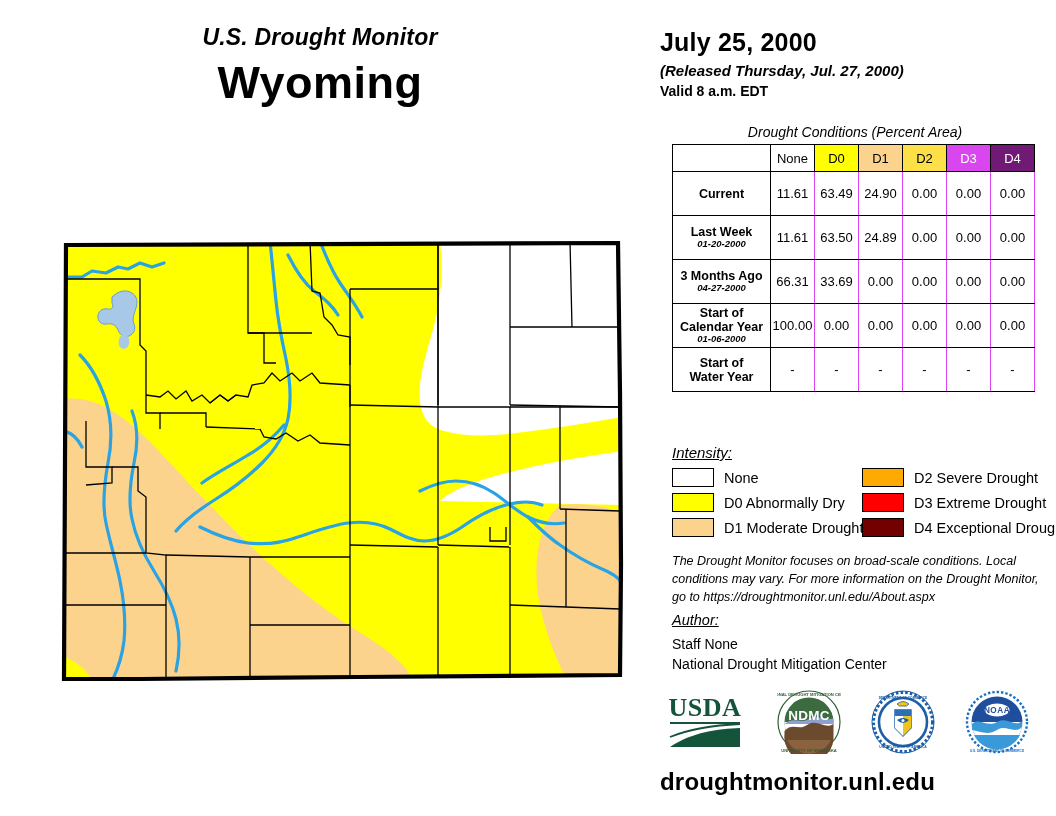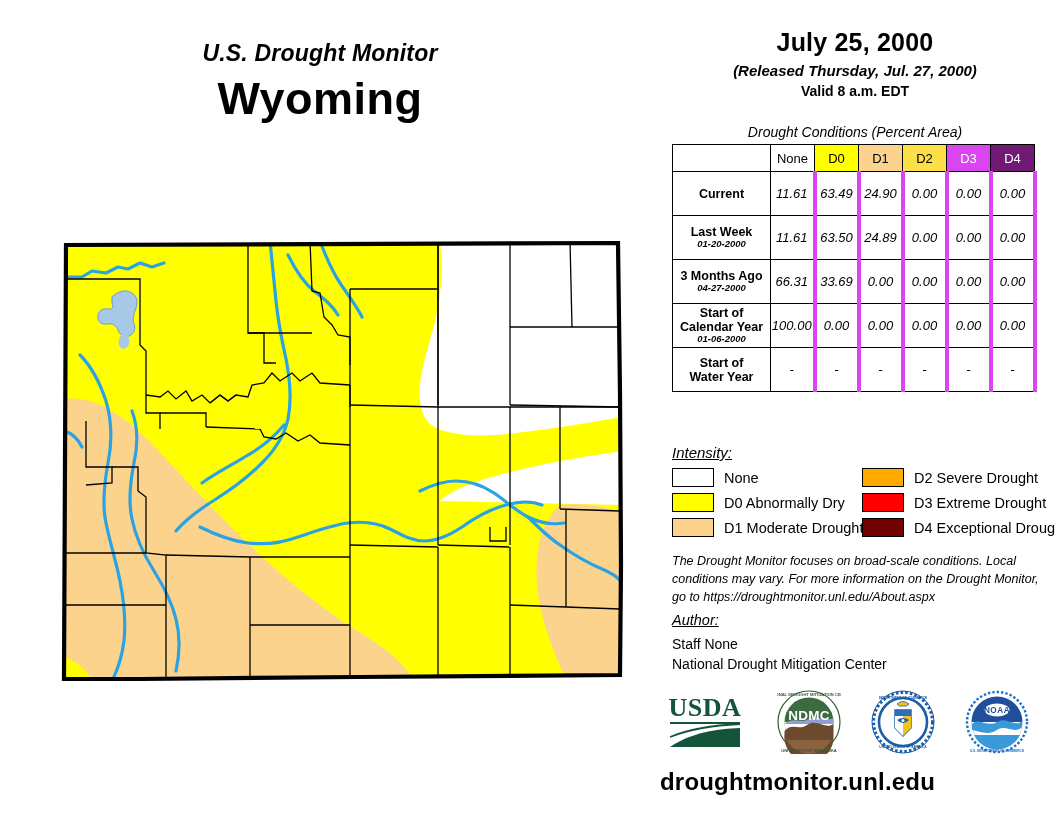--- a/index.html
+++ b/index.html
@@ -8,26 +8,26 @@
     margin: 0; padding: 0;
     width: 1056px; height: 816px;
     background: #ffffff;
     font-family: "Liberation Sans", sans-serif;
     color: #000000;
     overflow: hidden;
   }
   #page { position: relative; width: 1056px; height: 816px; background:#fff; }
 
   
-  #title-block { position:absolute; left:0px; top:40px; width:640px; text-align:center; }
+  #title-block { position:absolute; left:0px; top:24px; width:640px; text-align:center; }
   #dm-title { font-size: 23px; font-weight: bold; font-style: italic; letter-spacing:0.2px; }
   #state-title { font-size: 45px; font-weight: bold; margin-top: 6px; letter-spacing: 0.5px; }
 
   
-  #right-header { position:absolute; left:660px; top:28px; width:390px; text-align:center; }
+  #right-header { position:absolute; left:660px; top:28px; width:390px; }
   #date-main { font-size: 25px; font-weight: bold; letter-spacing:0.2px; }
   #date-released { font-size: 15px; font-weight: bold; font-style: italic; margin-top:5px; }
   #date-valid { font-size: 14px; font-weight: bold; margin-top: 4px; }
 
   
   #table-caption {
     position:absolute; left:660px; top:124px; width:390px;
     text-align:center; font-size:14px; font-style:italic;
   }
   #cond-table {
@@ -44,21 +44,21 @@
   }
   #cond-table th.corner { border: none; width: 98px; }
   #cond-table th.hdr { width: 44px; height: 27px; font-size: 13px; font-weight: normal; }
   #cond-table td.rowlabel {
     width: 98px; height: 44px;
     font-weight: bold; font-size: 12.5px; line-height: 1.12;
     border: 1.6px solid #000;
   }
   #cond-table td.rowlabel .sub { font-size: 9.5px; font-style: italic; font-weight: bold; display:block; }
   #cond-table td.val { width: 44px; height: 44px; font-size: 13px; }
-  #cond-table tr.datarow td.val { border-left: 1px solid #000; border-right: 4px solid #d946ef; font-style: italic; }
+  #cond-table tr.datarow td.val { border-left: 1px solid #000; border-right: 1px solid #d946ef; }
   #cond-table { border: 1.6px solid #000; }
 
   
   #intensity-label {
     position:absolute; left:672px; top:444px;
     font-size:15px; font-style:italic; font-weight:normal;
     text-decoration: underline;
   }
   .legend-item { position:absolute; display:flex; align-items:center; }
   .swatch { width:42px; height:19px; border:1px solid #000; flex:none; }

